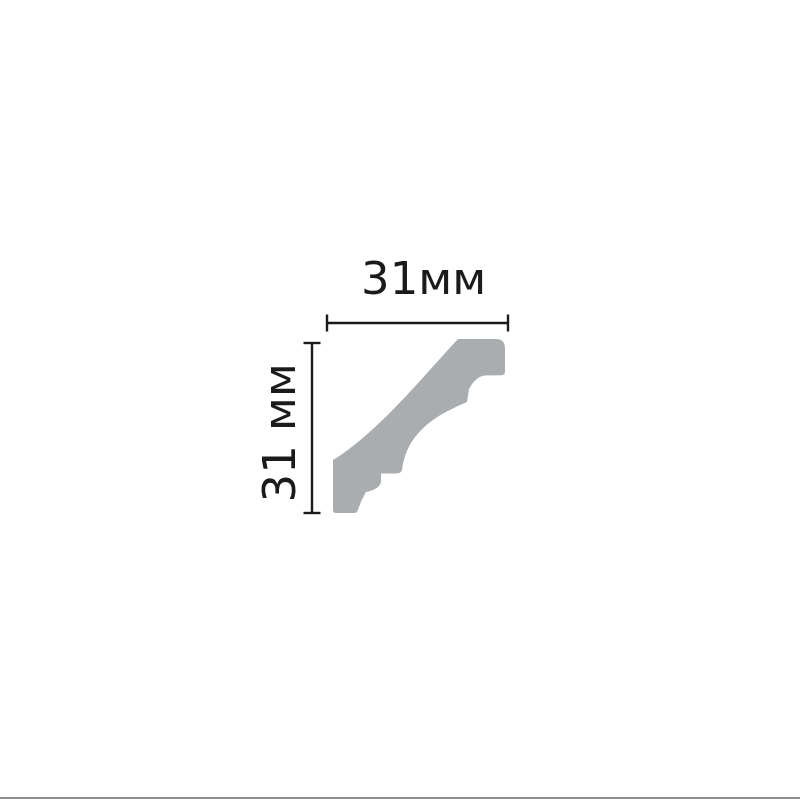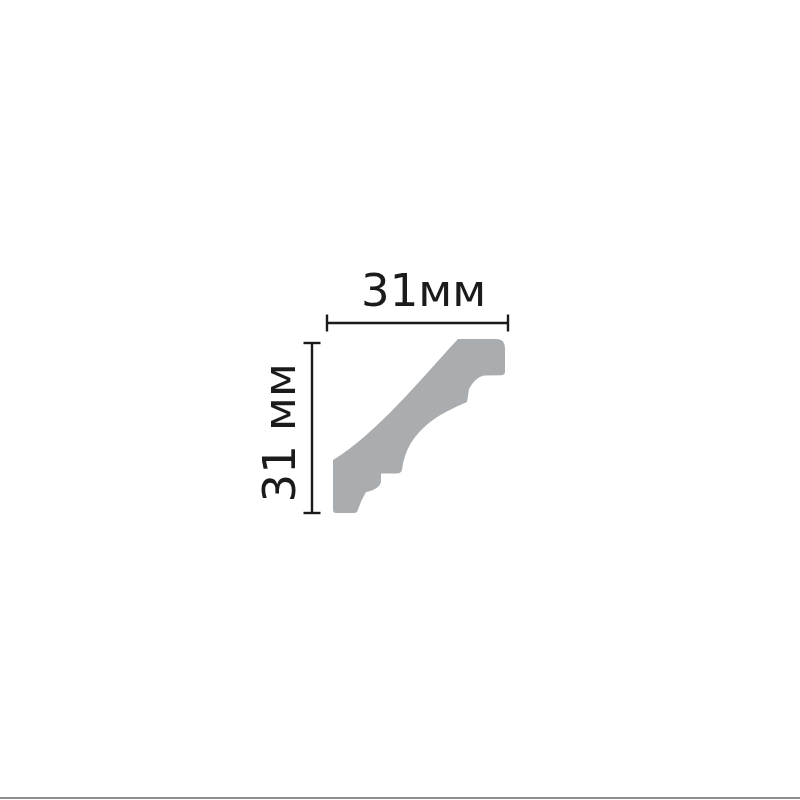--- a/index.html
+++ b/index.html
@@ -26,21 +26,21 @@
     position: absolute;
     color: #1b1b1b;
     font-size: 45px;
     font-weight: 400;
     letter-spacing: 0px;
     white-space: nowrap;
     user-select: none;
   }
   .dim-label-top {
     left: 361px;
-    top: 268px;
+    top: 256px;
     width: 120px;
     height: 45px;
     line-height: 45px;
     text-align: right;
   }
   .dim-label-left {
     left: 213px;
     top: 418px;
     width: 133px;
     height: 36px;

